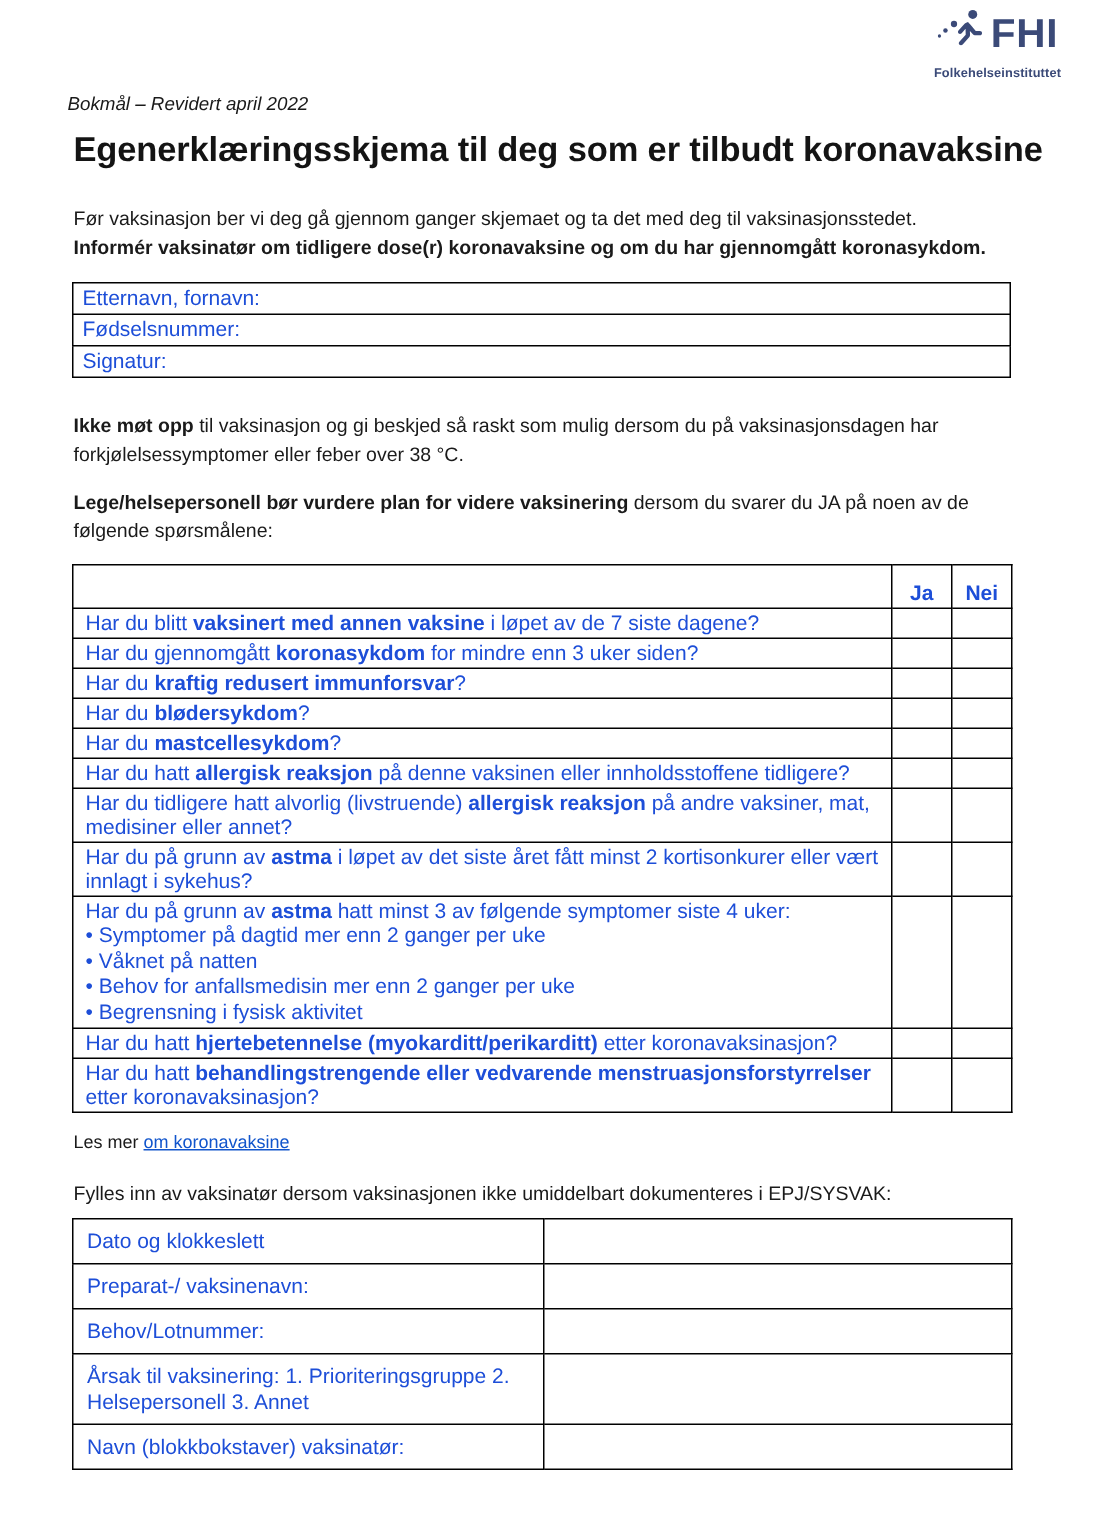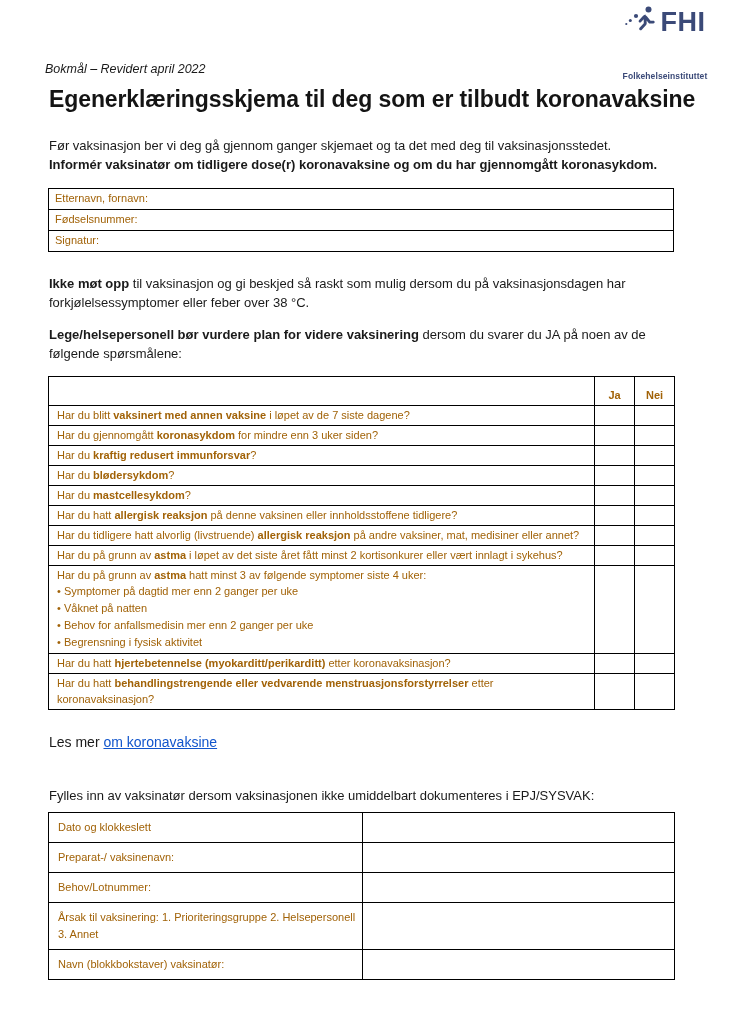--- a/index.html
+++ b/index.html
@@ -25,21 +25,20 @@
 
   
   .logo {
     position: absolute;
     top: 6px;
     right: 14px;
     display: flex;
     flex-direction: column;
     align-items: center;
     width: 112px;
-    gap: 28px;
   }
   .logo-top {
     display: flex;
     align-items: center;
     gap: 2px;
   }
   .logo-mark {
     width: 34px;
     height: 32px;
     flex: none;
@@ -90,43 +89,43 @@
   }
   .para b { font-weight: bold; }
   #intro { top: 136px; }
   #notice { top: 274px; }
   #evaluate { top: 325px; }
   #fylles { top: 786px; }
 
   .linkline {
     position: absolute;
     left: 49px;
-    top: 734px;
-    font-size: 14px;
+    top: 754px;
+    font-size: 12px;
     color: #1a1a1a;
   }
   .linkline a {
     color: #1155cc;
     text-decoration: underline;
   }
 
   
   table {
     border-collapse: collapse;
     position: absolute;
     table-layout: fixed;
   }
   table td, table th {
     border: 1px solid #000000;
-    font-size: 11px;
+    font-size: 14px;
     font-weight: normal;
     text-align: left;
     vertical-align: top;
     padding: 1px 0 2px 6px;
-    color: #a16207;
+    color: #1d4ed8;
     line-height: 16px;
   }
 
   
   #personal-table {
     left: 48px;
     top: 188px;
     width: 626px;
   }
   #personal-table td {

